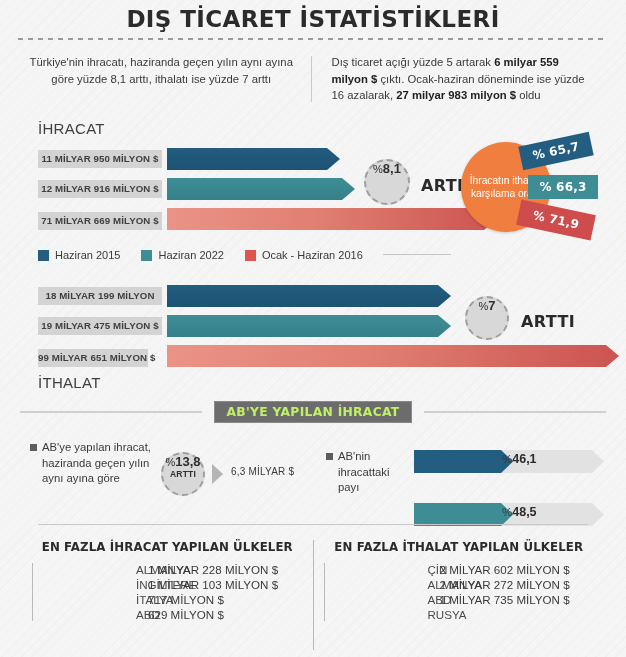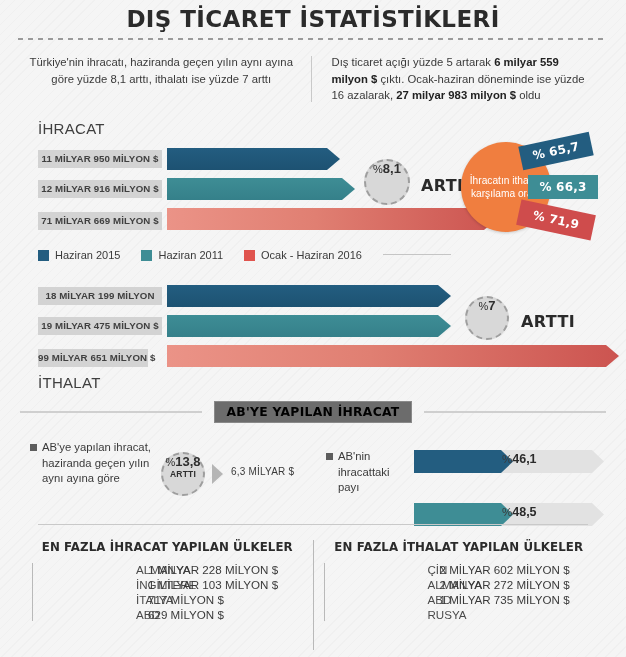--- a/index.html
+++ b/index.html
@@ -118,21 +118,21 @@
   #legend { top: 249px; left: 38px; display: flex; align-items: center; gap: 7px; }
   .lg-item { display: flex; align-items: center; gap: 6px; margin-right: 14px; }
   .lg-sw { width: 11px; height: 11px; }
   .lg-txt { font-size: 11px; color: #3a3a3a; }
   #legend-rule { top: 254px; left: 383px; width: 68px; height: 1px; background: #c5c5c5; }
 
   
   #ab-banner {
     top: 401px; left: 214px; width: 198px; height: 22px;
     background: #6c6c6c; border: 1px solid #8a8a8a;
-    color: #000000; font-size: 12.3px; font-weight: 900; letter-spacing: .3px;
+    color: #bef264; font-size: 12.3px; font-weight: 900; letter-spacing: .3px;
     display: flex; align-items: center; justify-content: center;
     font-family: "DejaVu Sans", sans-serif;
   }
   #ab-rule-l { top: 411px; left: 20px; width: 182px; height: 2px; background: #cfcfcf; }
   #ab-rule-r { top: 411px; left: 424px; width: 182px; height: 2px; background: #cfcfcf; }
 
   .bullet { width: 7px; height: 7px; background: #5d5d5d; display:inline-block; }
   .ab-text { font-size: 11.3px; line-height: 15.5px; color: #3a3a3a; }
 
   
@@ -211,21 +211,21 @@
 
   <div class="abs" id="orange-circle" style="top:142px; left:461px; width:90px; height:90px;">İhracatın ithalatı karşılama oranı</div>
 
   <div class="abs" id="legend">
     <div class="lg-item">
       <span class="lg-sw" style="background:#235d80"></span>
       <span class="lg-txt">Haziran 2015</span>
     </div>
     <div class="lg-item">
       <span class="lg-sw" style="background:#3e8d95"></span>
-      <span class="lg-txt">Haziran 2011</span>
+      <span class="lg-txt">Haziran 2022</span>
     </div>
     <div class="lg-item">
       <span class="lg-sw" style="background:#e0544e"></span>
       <span class="lg-txt">Ocak - Haziran 2016</span>
     </div>
   </div>
   <div class="abs" id="legend-rule"></div>
 
   <div class="abs valbox" style="top:287px; left:38px; width:124px;">18 MİLYAR  199 MİLYON</div>
   <div class="abs arrowbar bar-blue" style="top:285px; left:167px; width:284px;"></div>

